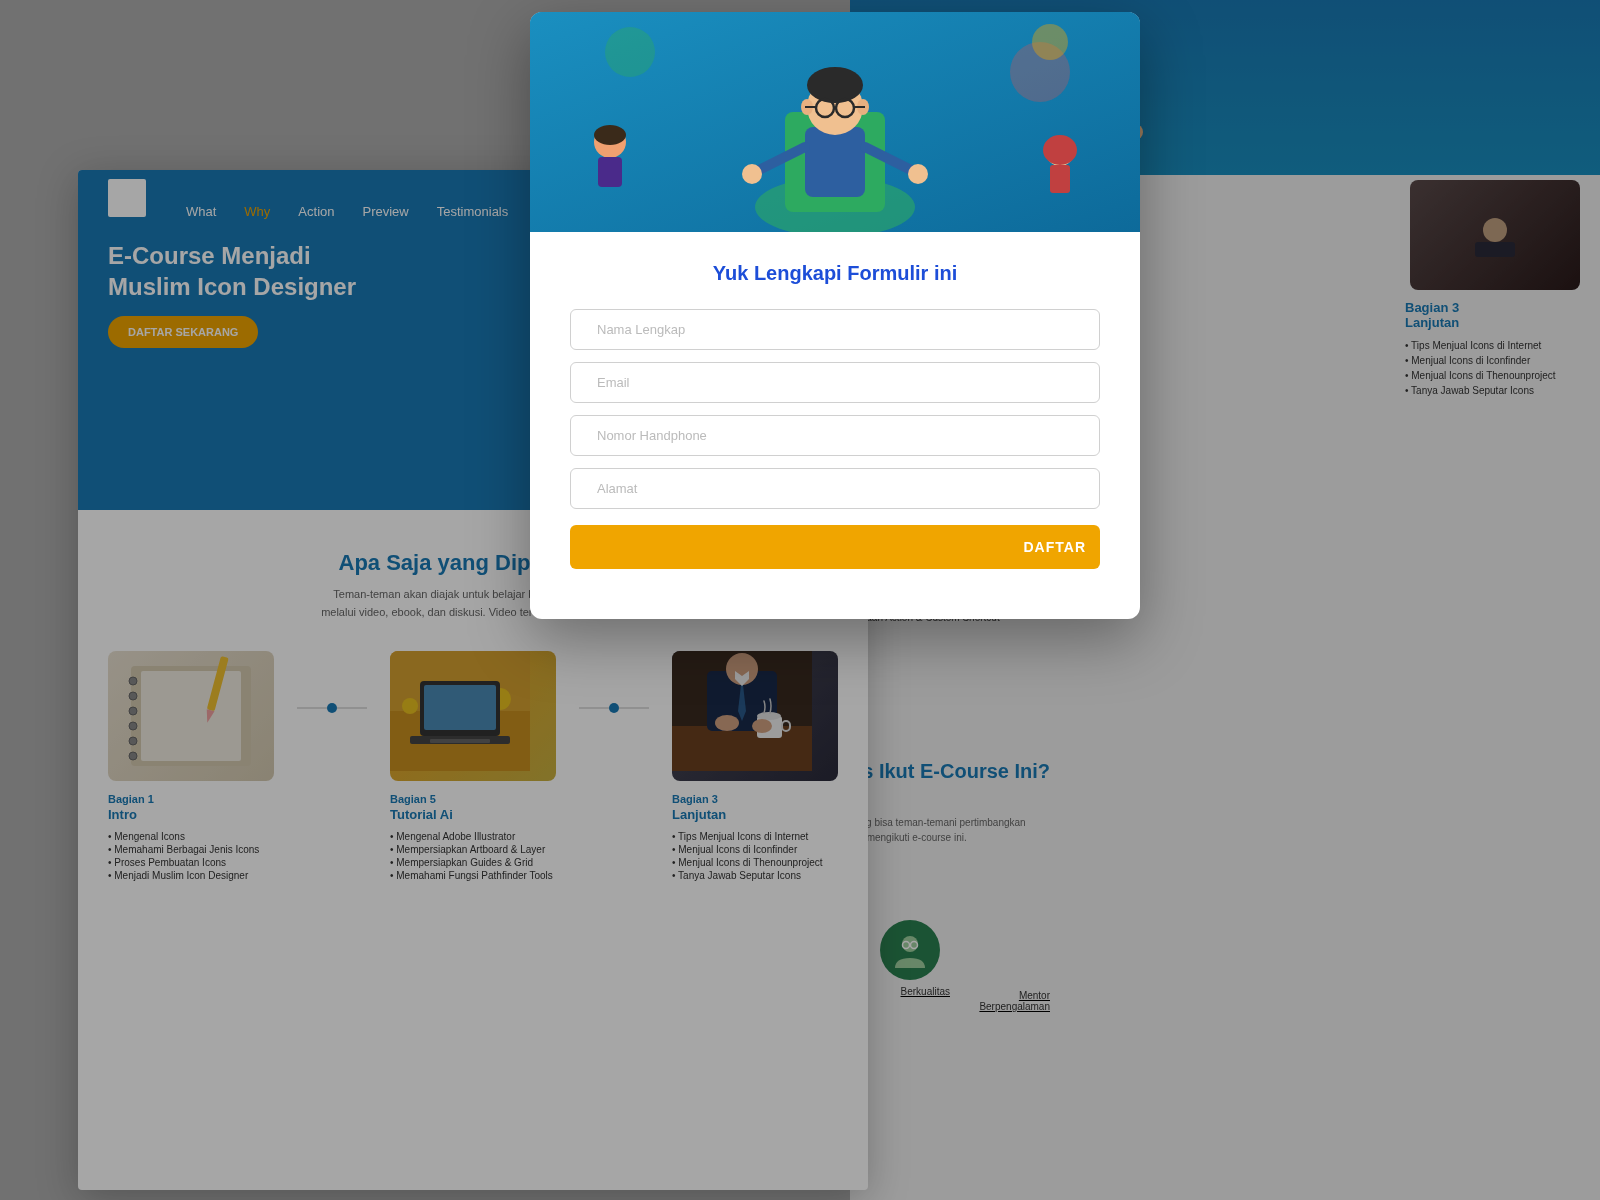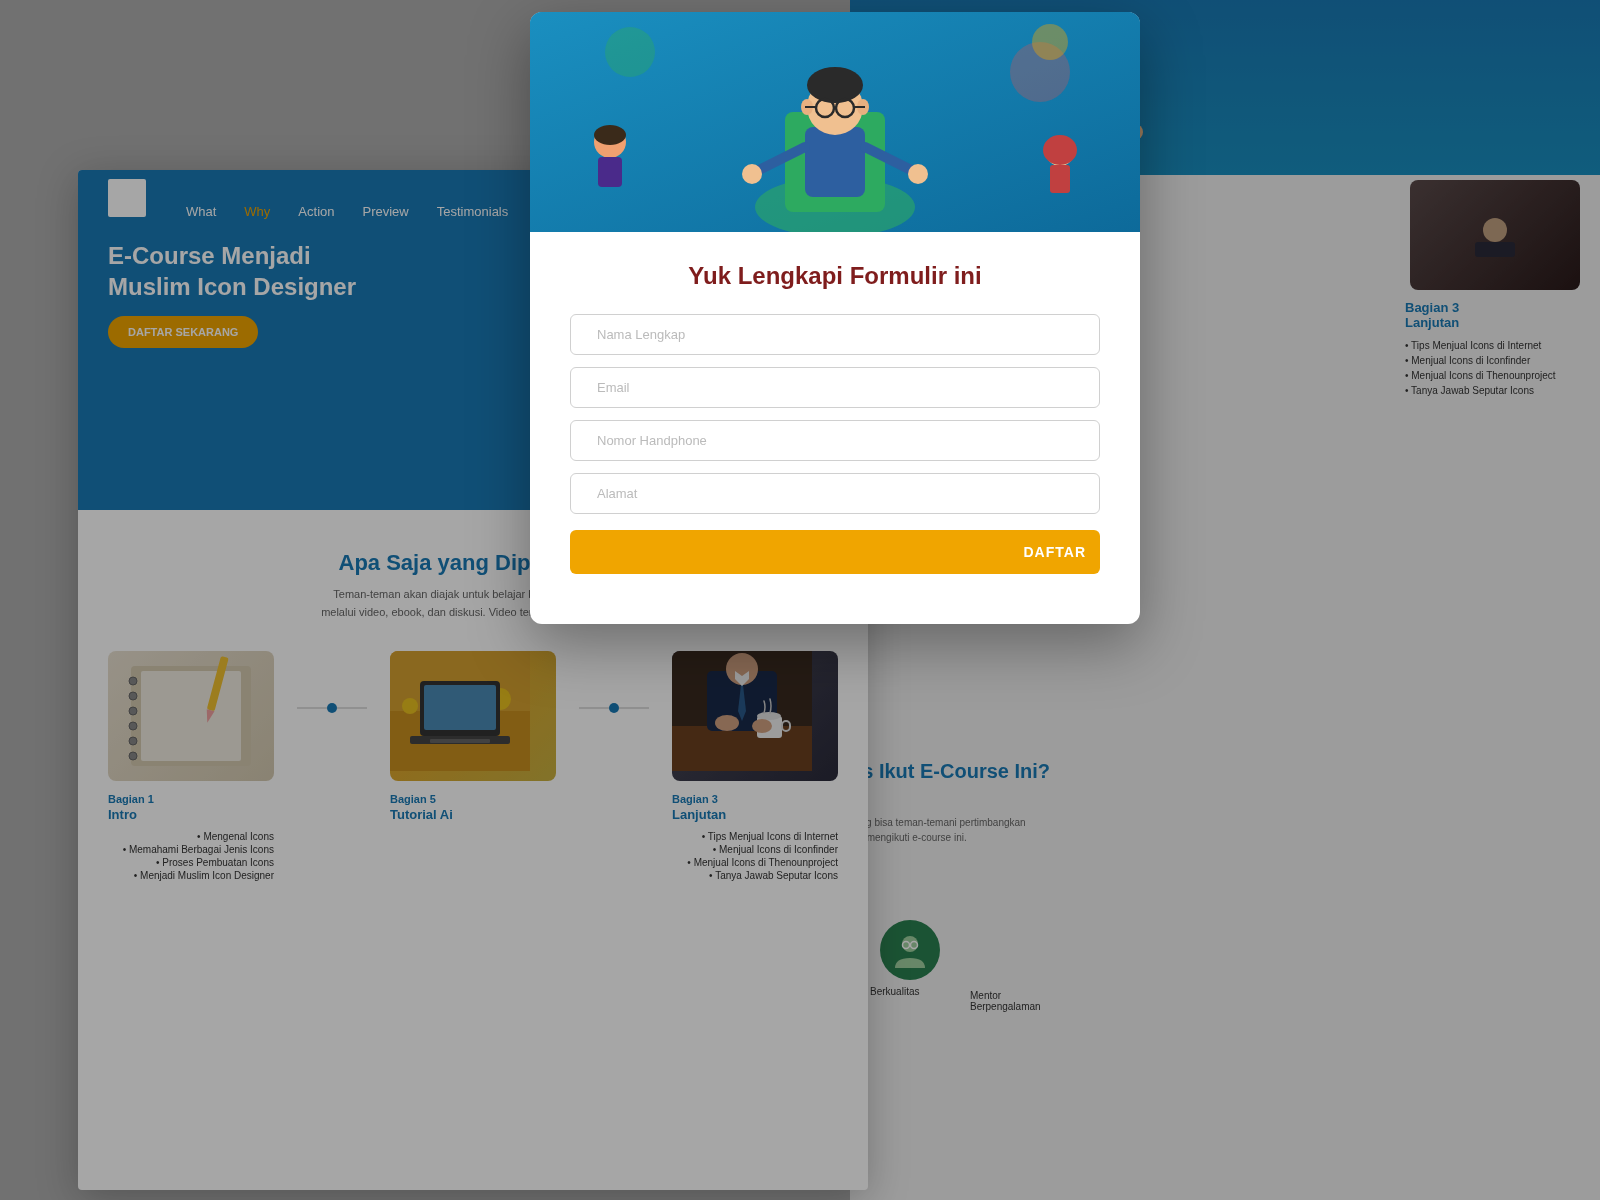--- a/index.html
+++ b/index.html
@@ -191,21 +191,20 @@
       margin-bottom: 8px;
     }
     .card-list {
       list-style: none;
       padding: 0;
     }
     .card-list li {
       font-size: 10px;
       color: #333;
       padding: 1px 0;
-      text-align: right;
     }
     .card-list li::before {
       content: '• ';
       color: #333;
     }
 
     
     .modal-overlay {
       position: absolute;
       top: 0; left: 0;
@@ -240,23 +239,23 @@
       align-items: flex-end;
       justify-content: center;
     }
 
     
     .modal-form-area {
       padding: 30px 40px 10px;
     }
     .modal-title {
       text-align: center;
-      font-size: 24px;
+      font-size: 20px;
       font-weight: 800;
-      color: #7f1d1d;
+      color: #1d4ed8;
       margin-bottom: 24px;
     }
     .form-input {
       width: 100%;
       border: 1.5px solid #d0d0d0;
       border-radius: 6px;
       padding: 12px 26px;
       font-size: 13px;
       color: #666;
       margin-bottom: 12px;
@@ -319,22 +318,23 @@
 
     .bg-mentor-area {
       position: absolute;
       top: 920px;
       left: 20px;
       display: flex;
       gap: 20px;
     }
 
     .bg-mentor-card {
-      text-align: left;
+      text-align: right;
       width: 80px;
+      text-decoration: underline;
     }
 
     .bg-mentor-avatar {
       width: 60px;
       height: 60px;
       border-radius: 50%;
       background: #2a8050;
       margin: 0 auto 6px;
       display: flex;
       align-items: center;
@@ -641,20 +641,26 @@
 
             <rect x="30" y="30" width="80" height="55" rx="4" fill="#333"></rect>
             <rect x="34" y="34" width="72" height="45" rx="2" fill="#4a8ab5"></rect>
             <rect x="20" y="85" width="100" height="8" rx="2" fill="#444"></rect>
 
             <rect x="40" y="88" width="60" height="4" rx="1" fill="#666"></rect>
           </svg>
         </div>
         <div class="card-part-label">Bagian 5</div>
         <div class="card-part-title">Tutorial Ai</div>
+        <ul class="card-list">
+          <li>Mengenal Adobe Illustrator</li>
+          <li>Mempersiapkan Artboard &amp; Layer</li>
+          <li>Mempersiapkan Guides &amp; Grid</li>
+          <li>Memahami Fungsi Pathfinder Tools</li>
+        </ul>
       </div>
 
       <div style="display:flex;align-items:center;padding-top:52px;margin:0 8px;">
         <div style="width:30px;height:2px;background:#ddd;"></div>
         <div style="width:10px;height:10px;background:#1a7ab5;border-radius:50%;"></div>
         <div style="width:30px;height:2px;background:#ddd;"></div>
       </div>
 
       <div class="card">
         <div class="card-img card-img-3">

